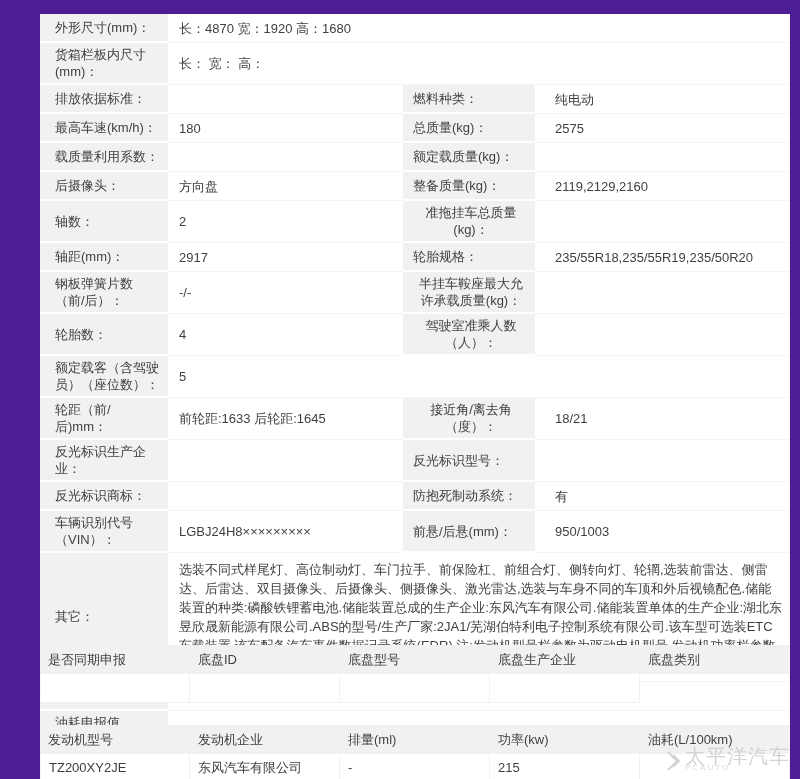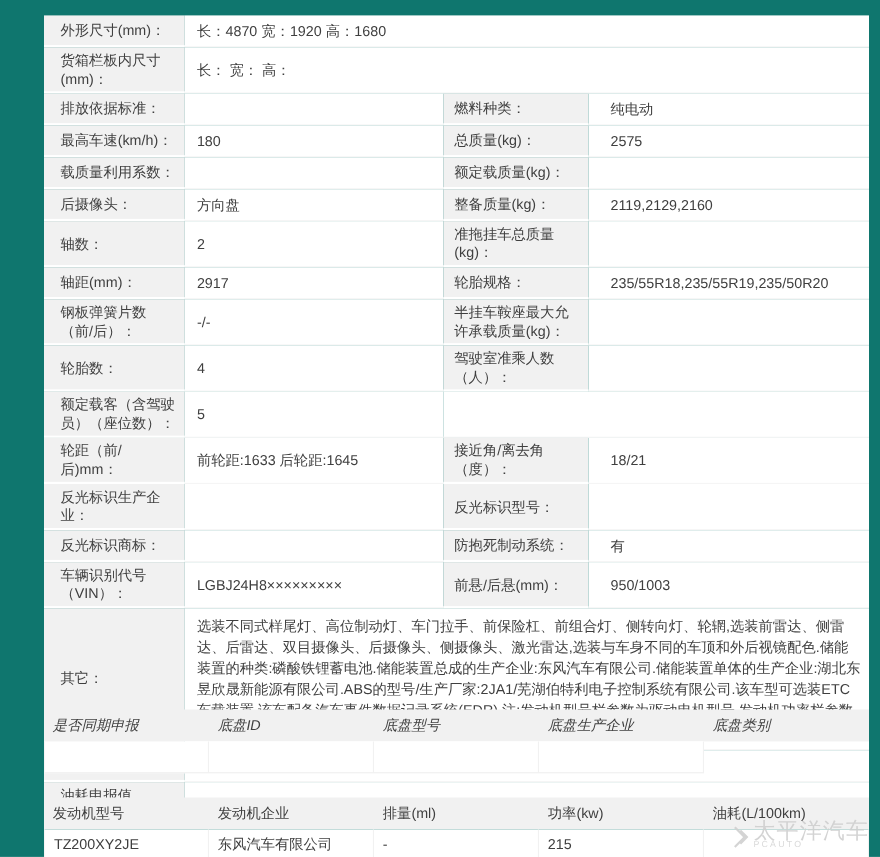--- a/index.html
+++ b/index.html
@@ -1,39 +1,39 @@
 <!DOCTYPE html>
 <html><head>
 <meta charset="utf-8">
 <style>
   html,body { margin:0; padding:0; background:#ffffff; }
   .page {
-    position:relative; width:800px; height:779px; background:#0f766e;
+    position:relative; width:800px; height:779px; background:#4c1d95;
     overflow:hidden;
     font-family:"Liberation Sans","DejaVu Sans",sans-serif;
     font-size:13px; color:#3f3f3f;
   }
   
   .main-table { position:absolute; left:40px; top:14px; width:750px; }
   .row { display:flex; align-items:stretch; min-height:29px; }
   .row.h41 { min-height:41px; }
   .row.h95 { min-height:95px; }
   .cell { display:flex; align-items:center; box-sizing:border-box; line-height:17px; }
   .label { background:#f1f1f1; border-bottom:2px solid #ffffff; }
   .value { background:#ffffff; border-bottom:1px solid #f5f5f5; }
   .c1 { width:128px; padding:3px 6px 3px 15px; }
   .c2 { width:235px; padding-left:11px; }
-  .c3 { width:132px; padding:3px 6px 3px 10px; }
+  .c3 { width:132px; padding:3px 6px 3px 10px;text-align:center; }
   .c4 { flex:1; padding-left:20px; }
   .cfull { flex:1; padding-left:11px; }
   .cmerged { flex:1; background:#ffffff; border-bottom:1px solid #f5f5f5; }
   .other-text { align-items:flex-start; padding:7px 6px 7px 11px; line-height:19px; }
   
   .sub-table { position:absolute; left:40px; width:750px; }
-  .chassis { top:645px;font-style:italic; }
+  .chassis { top:645px; }
   .engine { top:725px; }
   .sub-row { display:flex; }
   .sub-cell {
     width:150px; height:29px; box-sizing:border-box; padding:0 8px;
     display:flex; align-items:center; line-height:16px;
   }
   .sub-head .sub-cell { background:#f1f1f1; }
   .sub-data .sub-cell {
     background:#ffffff; border-bottom:1px solid #efefef; border-right:1px solid #f1f1f1;
   }

